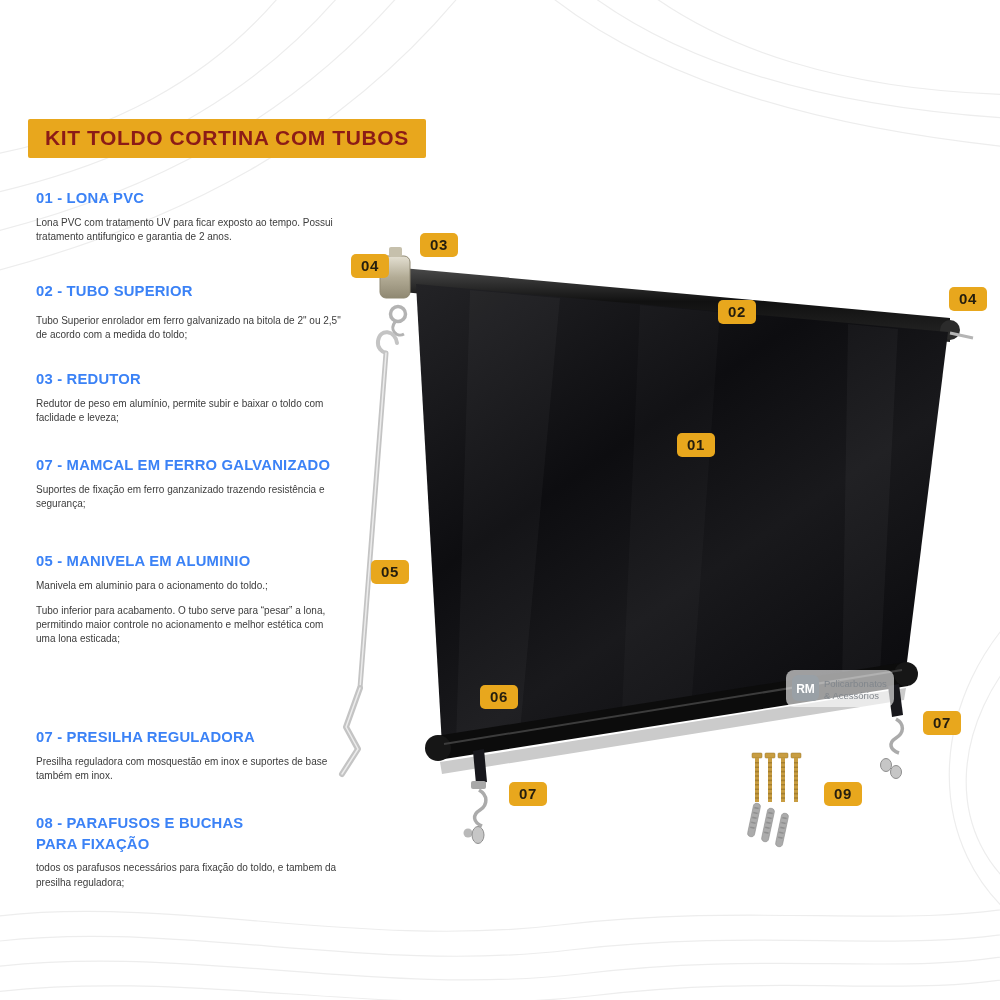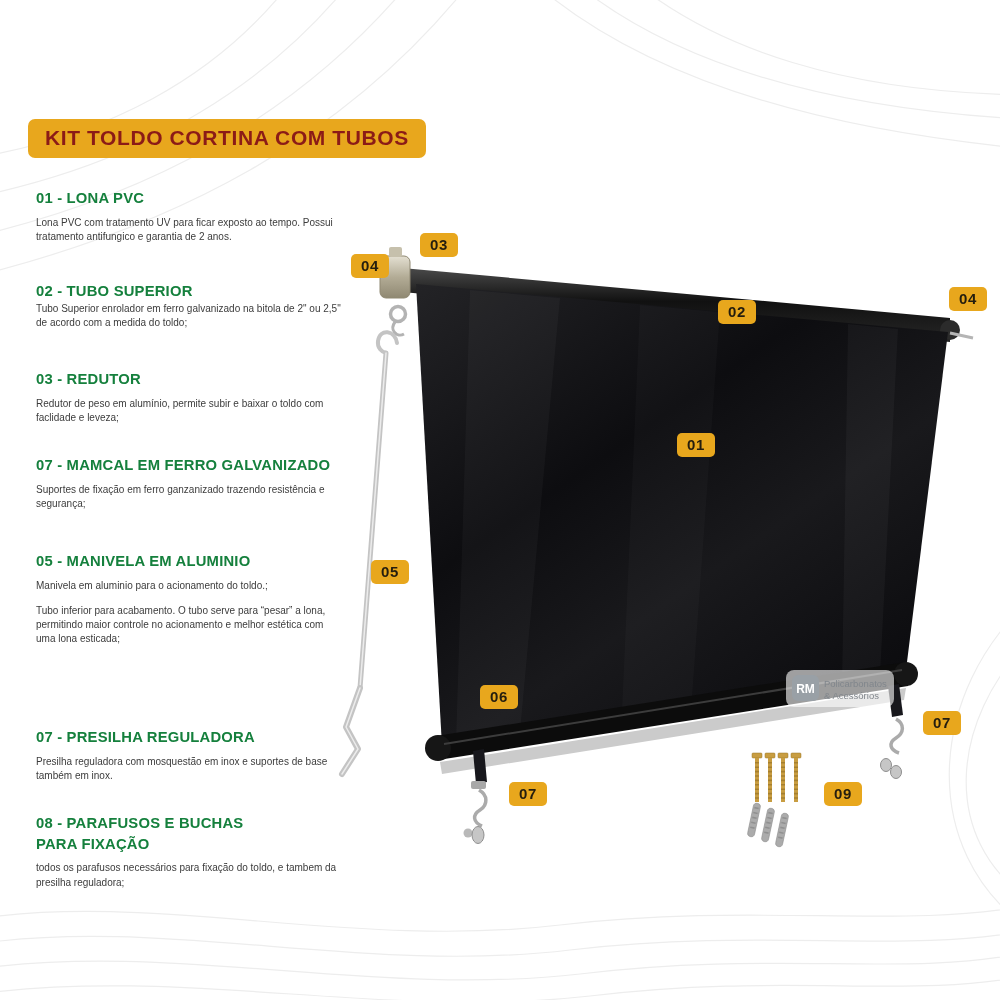--- a/index.html
+++ b/index.html
@@ -15,34 +15,34 @@
     background:#ffffff;
     overflow:hidden;
     font-family:"Liberation Sans", sans-serif;
   }
   svg.art{position:absolute;left:0;top:0;z-index:0;}
   .title-banner{
     position:absolute;left:28px;top:119px;z-index:2;
     background:var(--accent);
     color:var(--title-color);
     font-size:21px;font-weight:700;letter-spacing:.6px;
-    padding:7px 17px 8px 17px;border-radius:7px;
+    padding:7px 17px 8px 17px;border-radius:2px;
     white-space:nowrap;
   }
   .section{position:absolute;left:36px;width:332px;z-index:2;}
   .section h3{
-    font-size:14.8px;font-weight:700;color:#15803d;
+    font-size:14.8px;font-weight:700;color:#3b82f6;
     letter-spacing:.2px;margin-bottom:7px;line-height:1.4;
   }
   .section p{
     font-size:10px;color:#3c3c3c;line-height:1.42;width:308px;
   }
   .s1{top:188px}
   .s2{top:281px}
-  .s2 h3{margin-bottom:0}
+  .s2 h3{margin-bottom:12px}
   .s3{top:369px}
   .s4{top:455px}
   .s5{top:551px}
   .s6{top:604px}
   .s7{top:727px}
   .s8{top:813px}
   .s8 h3{width:245px}
   .badge{
     position:absolute;z-index:3;
     background:var(--accent);

